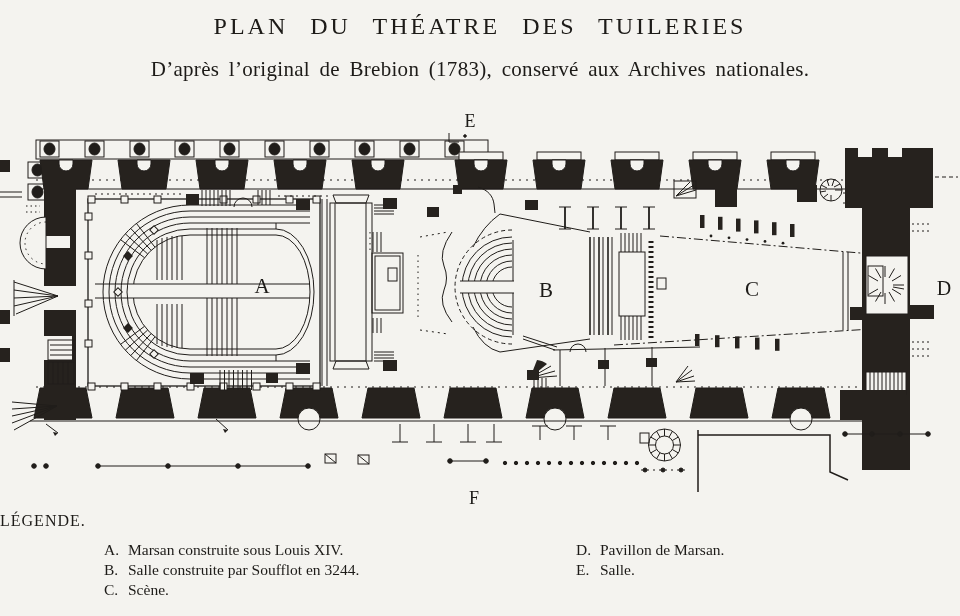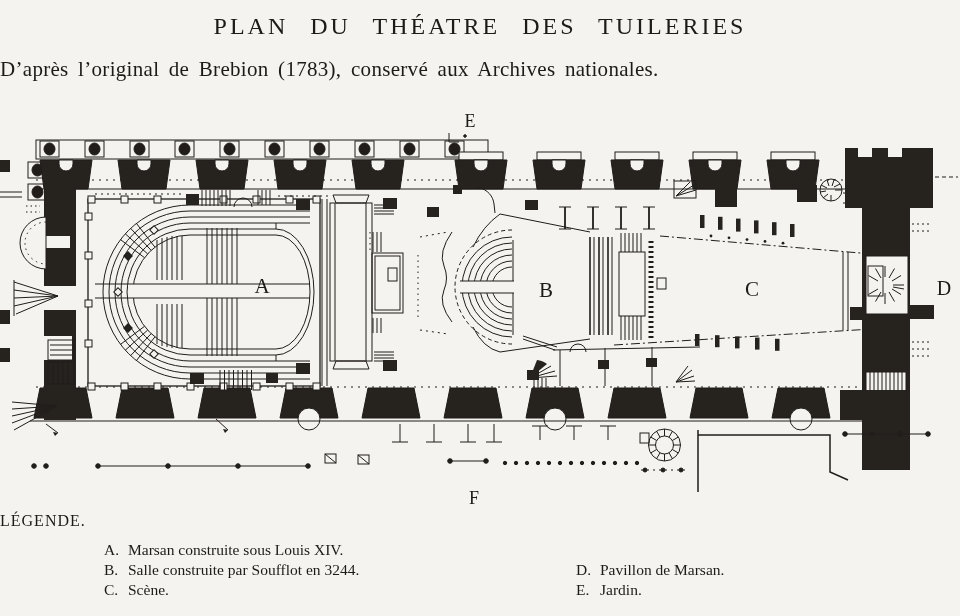--- a/index.html
+++ b/index.html
@@ -1,28 +1,28 @@
 <!DOCTYPE html>
 <html><head>
 <meta charset="utf-8">
 <style>
   html,body{margin:0;padding:0;}
   body{width:960px;height:616px;background:#f4f3ef;overflow:hidden;
        font-family:"Liberation Serif","DejaVu Serif",serif;color:#1d1b18;}
   .page{position:relative;width:800px;height:616px;}
   .title{position:absolute;left:0;top:13px;width:960px;text-align:center;
          font-size:24px;letter-spacing:3px;word-spacing:13px;white-space:nowrap;}
-  .subtitle{position:absolute;left:0;top:57px;width:960px;
+  .subtitle{position:absolute;left:0;top:57px;width:960px;text-align:center;
          font-size:21px;letter-spacing:.3px;word-spacing:4px;white-space:nowrap;}
   .plan-svg{position:absolute;left:0;top:0;}
   .legend-caption{position:absolute;left:0;top:512px;width:954px;text-align:left;
          font-size:16px;letter-spacing:1px;}
   .legend-col{position:absolute;font-size:15.5px;line-height:20px;}
   .legend-col.col-a{left:104px;top:540px;}
-  .legend-col.col-b{left:576px;top:560px;}
+  .legend-col.col-b{left:576px;top:540px;}
   .lrow{white-space:nowrap;}
   .lkey{display:inline-block;min-width:24px;}
   svg text{font-family:"Liberation Serif","DejaVu Serif",serif;fill:#1d1b18;}
 </style>
 </head>
 <body>
 
 <div class="page">
 
   <div class="title">PLAN DU THÉATRE DES TUILERIES</div>
@@ -546,17 +546,17 @@
     <div class="lrow">
       <span class="lkey">C.</span><span>Scène.</span>
     </div>
   </div>
 
   <div class="legend-col col-b">
     <div class="lrow">
       <span class="lkey">D.</span><span>Pavillon de Marsan.</span>
     </div>
     <div class="lrow">
-      <span class="lkey">E.</span><span>Jardin.</span>
+      <span class="lkey">E.</span><span>Salle.</span>
     </div>
   </div>
 
 </div>
 
 </body></html>

